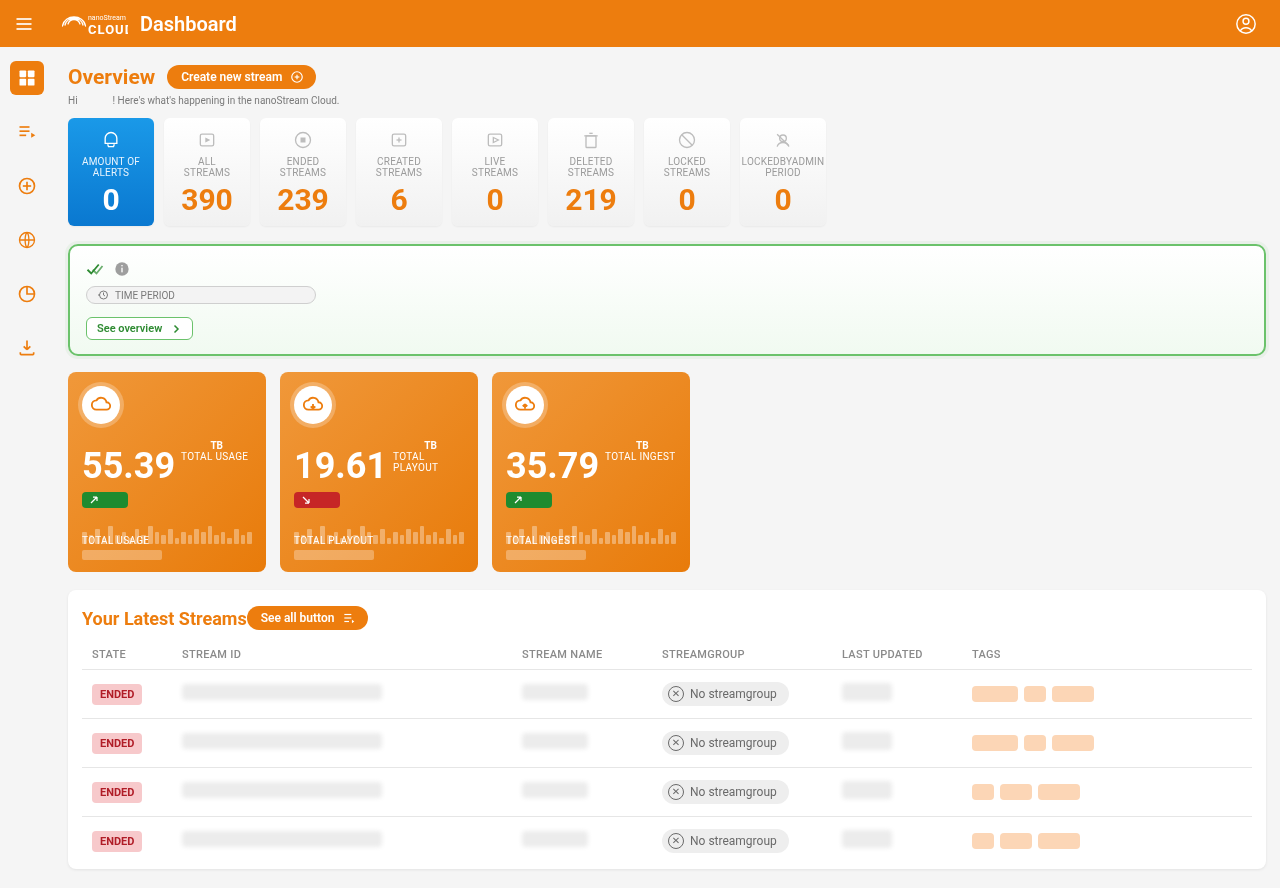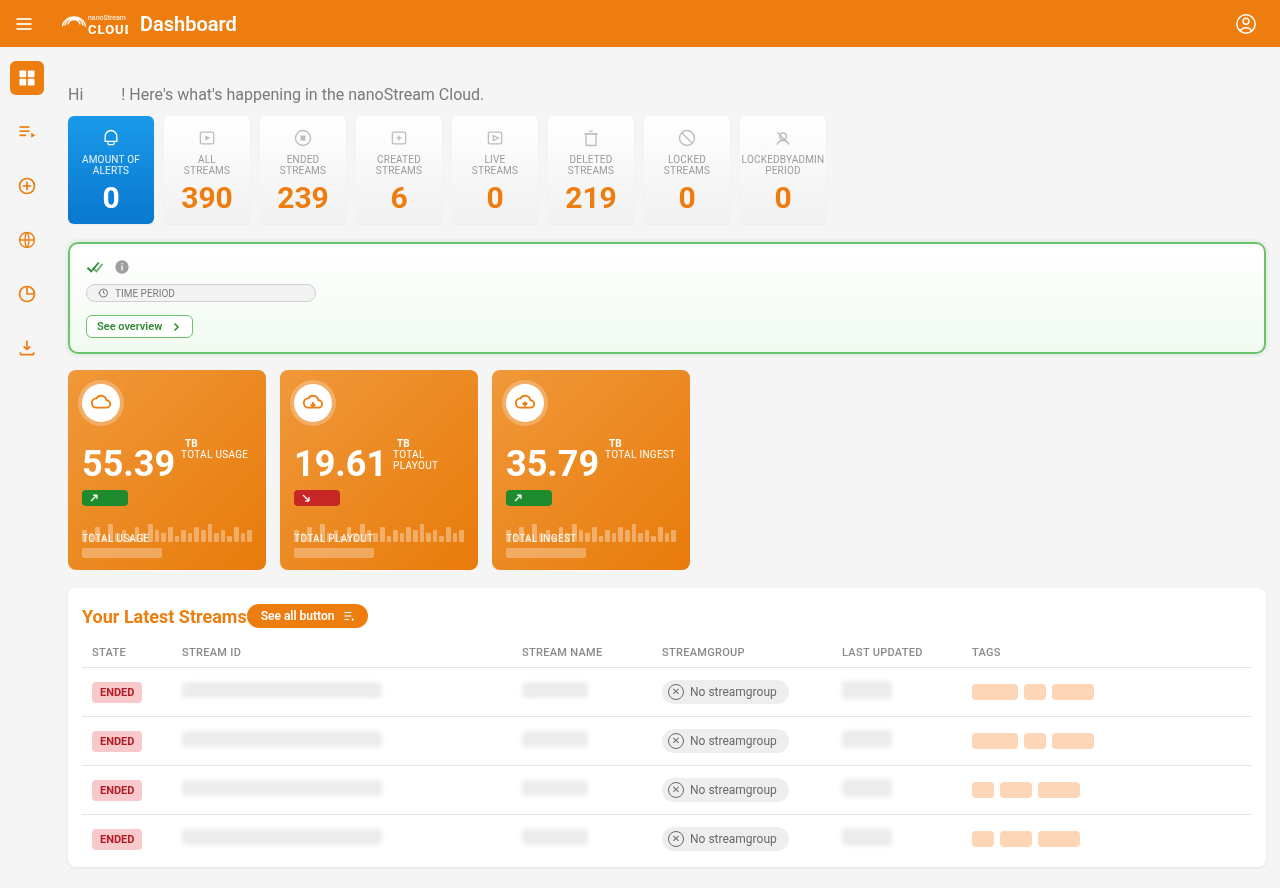--- a/index.html
+++ b/index.html
@@ -35,21 +35,21 @@
   .rail .rail-item{width:34px;height:34px;display:flex;align-items:center;justify-content:center;border-radius:6px;cursor:pointer;color:var(--orange);}
   .rail .rail-item.active{background:var(--orange);color:#fff;}
 
   
   .main{margin-left:54px;padding:18px 14px 30px 14px;min-height:calc(100vh - 47px);}
 
   .overview-head{display:flex;align-items:center;gap:12px;}
   .overview-head h1{font-size:21px;color:var(--orange);font-weight:700;margin:0;}
   .pill-btn{background:var(--orange);color:#fff;border:none;border-radius:14px;padding:5px 12px 5px 14px;font-size:12px;font-weight:600;display:inline-flex;align-items:center;gap:8px;cursor:pointer;}
   .pill-btn .plus-icon{width:14px;height:14px;}
-  .greeting{font-size:16px;color:var(--muted);margin-top:20px;}
+  .greeting{font-size:10px;color:var(--muted);margin-top:6px;}
 
   
   .stats-row{display:flex;gap:10px;margin-top:12px;}
   .stat-card{width:86px;height:108px;background:linear-gradient(180deg,#fff 0%,#f1f1f1 100%);border-radius:6px;display:flex;flex-direction:column;align-items:center;justify-content:flex-start;padding-top:12px;box-shadow:0 1px 2px rgba(0,0,0,0.05);}
   .stat-card .s-icon{color:#bdbdbd;height:20px;display:flex;align-items:center;}
   .stat-card .s-label{font-size:10px;color:#9b9b9b;text-align:center;line-height:1.1;margin-top:6px;letter-spacing:0.2px;white-space:pre-line;}
   .stat-card .s-value{font-size:30px;font-weight:700;color:var(--orange);margin-top:4px;}
   .stat-card.blue{background:linear-gradient(180deg,#1a99e8 0%,#0a78d0 100%);}
   .stat-card.blue .s-icon{color:#fff;}
   .stat-card.blue .s-label{color:#e9f4fd;}
@@ -60,21 +60,21 @@
   .health-title{display:flex;align-items:center;gap:10px;color:var(--green-dark);font-weight:700;font-size:15px;}
   .health-title .info-icon{color:#9e9e9e;width:16px;height:16px;}
   .time-period-pill{display:inline-flex;align-items:center;gap:6px;border:1px solid #cfcfcf;border-radius:12px;padding:2px 10px;font-size:10px;color:#7a7a7a;background:#f3f3f3;margin-top:8px;width:230px;}
   .see-overview-btn{display:inline-flex;align-items:center;gap:8px;border:1px solid #6bc26b;color:var(--green-dark);background:#fff;border-radius:6px;padding:4px 10px;font-size:11px;font-weight:600;margin-top:12px;cursor:pointer;}
 
   
   .usage-row{display:flex;gap:14px;margin-top:16px;}
   .usage-card{width:198px;height:200px;border-radius:8px;background:linear-gradient(135deg,#f0983a 0%,#e87b0a 100%);color:#fff;padding:14px;position:relative;overflow:hidden;}
   .usage-card .u-icon{width:38px;height:38px;border-radius:50%;background:#fff;color:var(--orange);display:flex;align-items:center;justify-content:center;box-shadow:0 0 0 4px rgba(255,255,255,0.25);}
   .usage-card .u-val{font-size:36px;font-weight:700;margin-top:12px;line-height:1;}
-  .usage-card .u-unit{font-size:10px;font-weight:700;vertical-align:top;margin-left:4px;}
+  .usage-card .u-unit{font-size:10px;font-weight:700;vertical-align:top;margin-left:4px;text-align:center;}
   .usage-card .u-sub{font-size:10px;letter-spacing:0.3px;}
   .usage-card .trend{margin-top:8px;width:46px;height:16px;border-radius:4px;display:flex;align-items:center;justify-content:flex-start;padding-left:6px;}
   .usage-card .trend.up{background:#1e8b2f;}
   .usage-card .trend.down{background:#c62626;}
   .usage-card .trend svg{width:12px;height:12px;color:#fff;}
   .usage-card .u-bars{margin-top:10px;height:26px;display:flex;gap:2px;align-items:flex-end;opacity:0.35;}
   .usage-card .u-bars span{flex:1;background:#fff;border-radius:1px;}
   .usage-card .u-footer{position:absolute;bottom:12px;left:14px;right:14px;font-size:10px;letter-spacing:0.3px;}
   .usage-card .u-footer .redact{margin-top:4px;height:10px;width:80px;background:rgba(255,255,255,0.3);border-radius:2px;}
 
@@ -166,20 +166,31 @@
   <div class="rail-item">
     <svg width="20" height="20" viewBox="0 0 24 24" fill="none" stroke="currentColor" stroke-width="2">
         <path d="M12 3v11m0 0l-4-4m4 4l4-4"></path>
         <path d="M4 17v2a1 1 0 001 1h14a1 1 0 001-1v-2"></path>
       </svg>
   </div>
 </div>
 
 <div class="main">
 
+  <div class="overview-head">
+    <h1>Overview</h1>
+    <button class="pill-btn">
+      <span>Create new stream</span>
+      <svg class="plus-icon" viewBox="0 0 24 24" fill="none" stroke="#fff" stroke-width="2">
+          <circle cx="12" cy="12" r="9"></circle>
+          <line x1="12" y1="8" x2="12" y2="16"></line>
+          <line x1="8" y1="12" x2="16" y2="12"></line>
+        </svg>
+    </button>
+  </div>
   <div class="greeting">
     <span>Hi</span>
     <span style="display:inline-block;width:30px"></span>
     <span>! Here's what's happening in the nanoStream Cloud.</span>
   </div>
 
   <div class="stats-row" id="stats-row">
       <div class="stat-card blue">
         <div class="s-icon">
           <svg width="20" height="20" viewBox="0 0 24 24">

